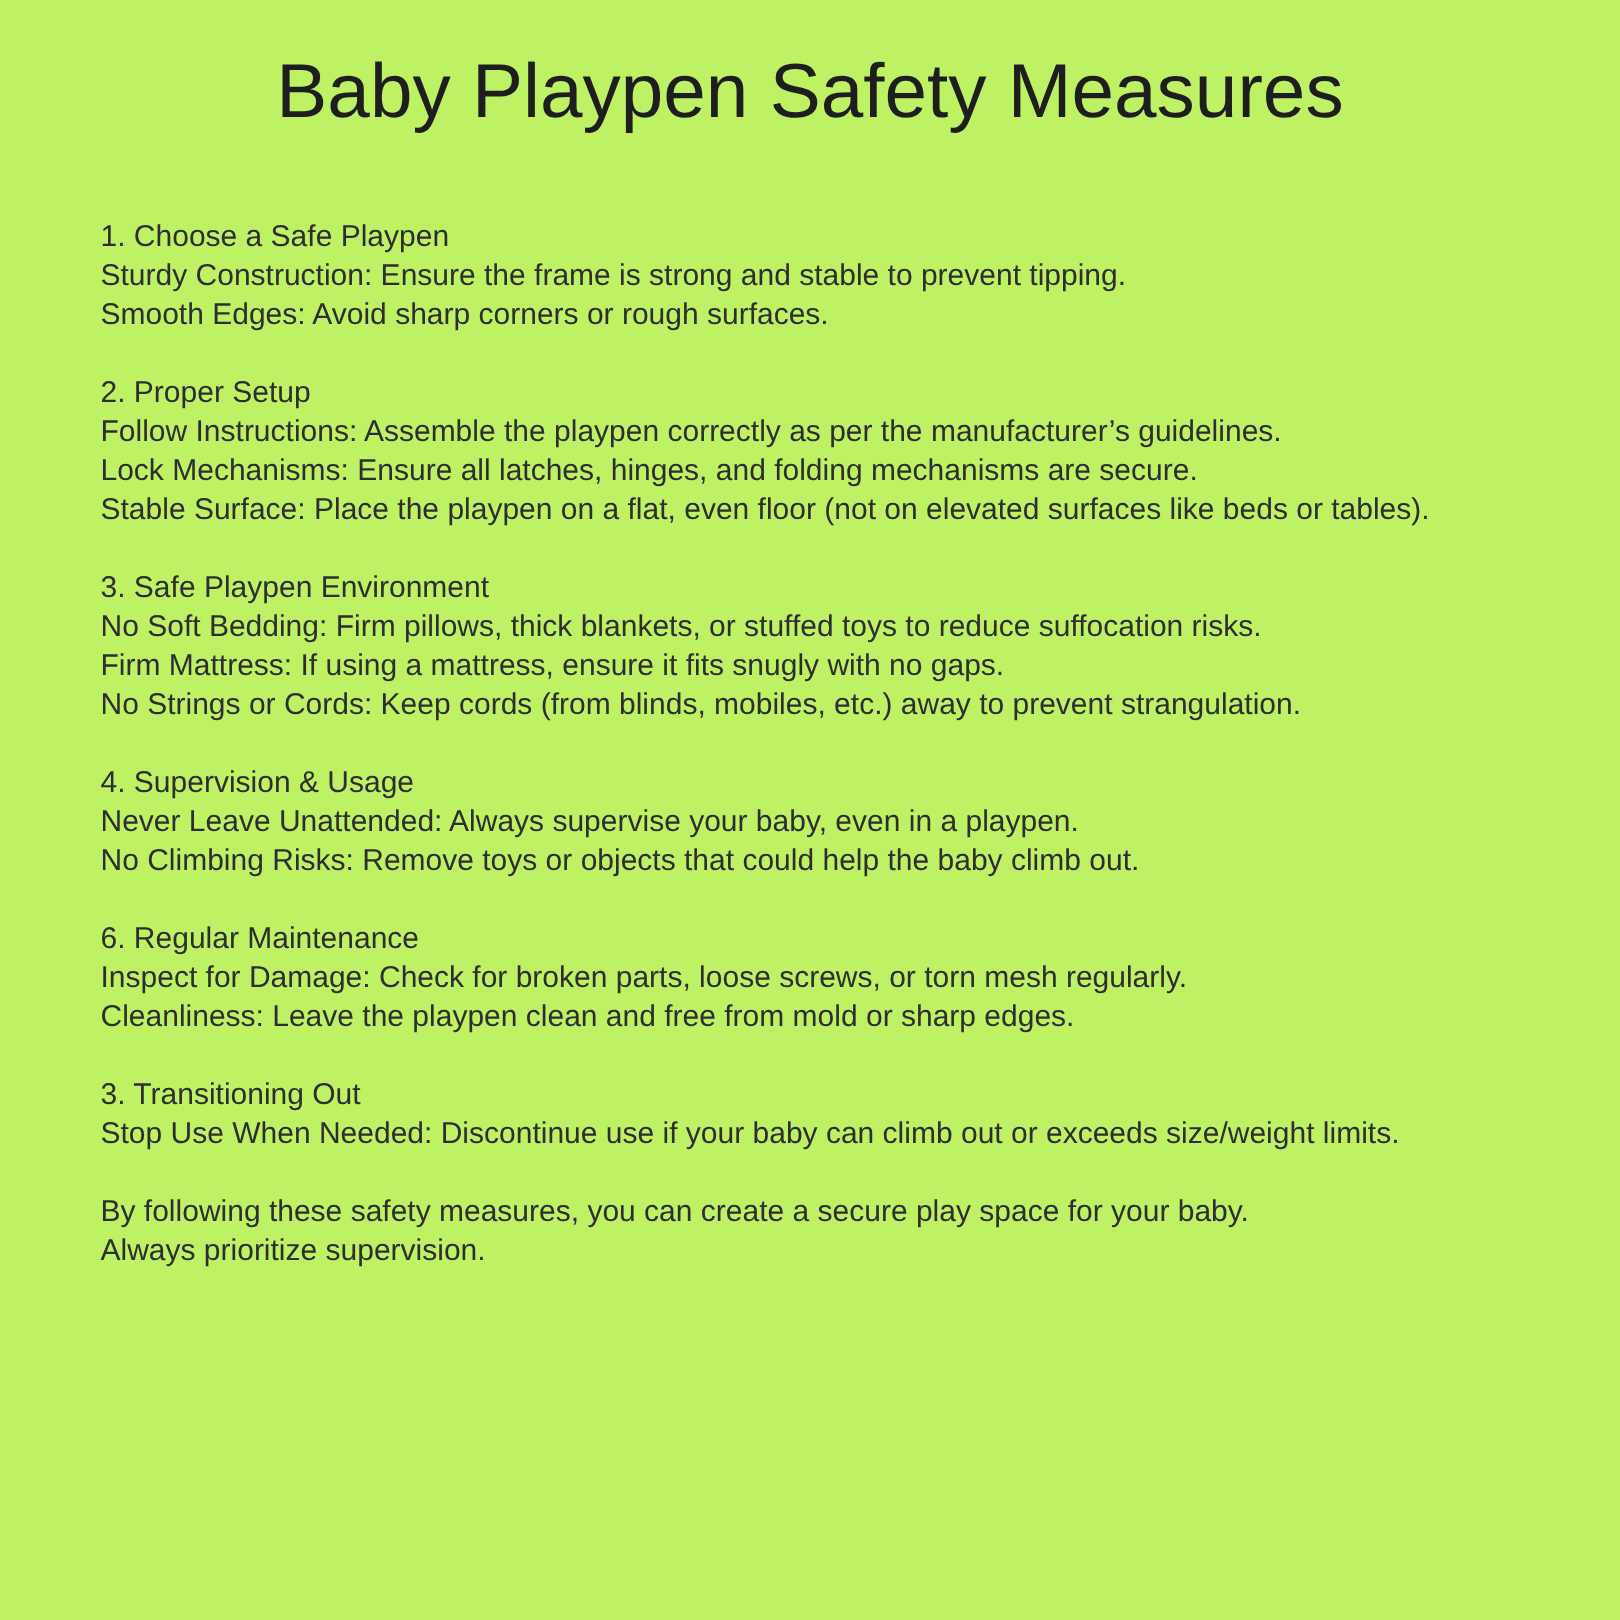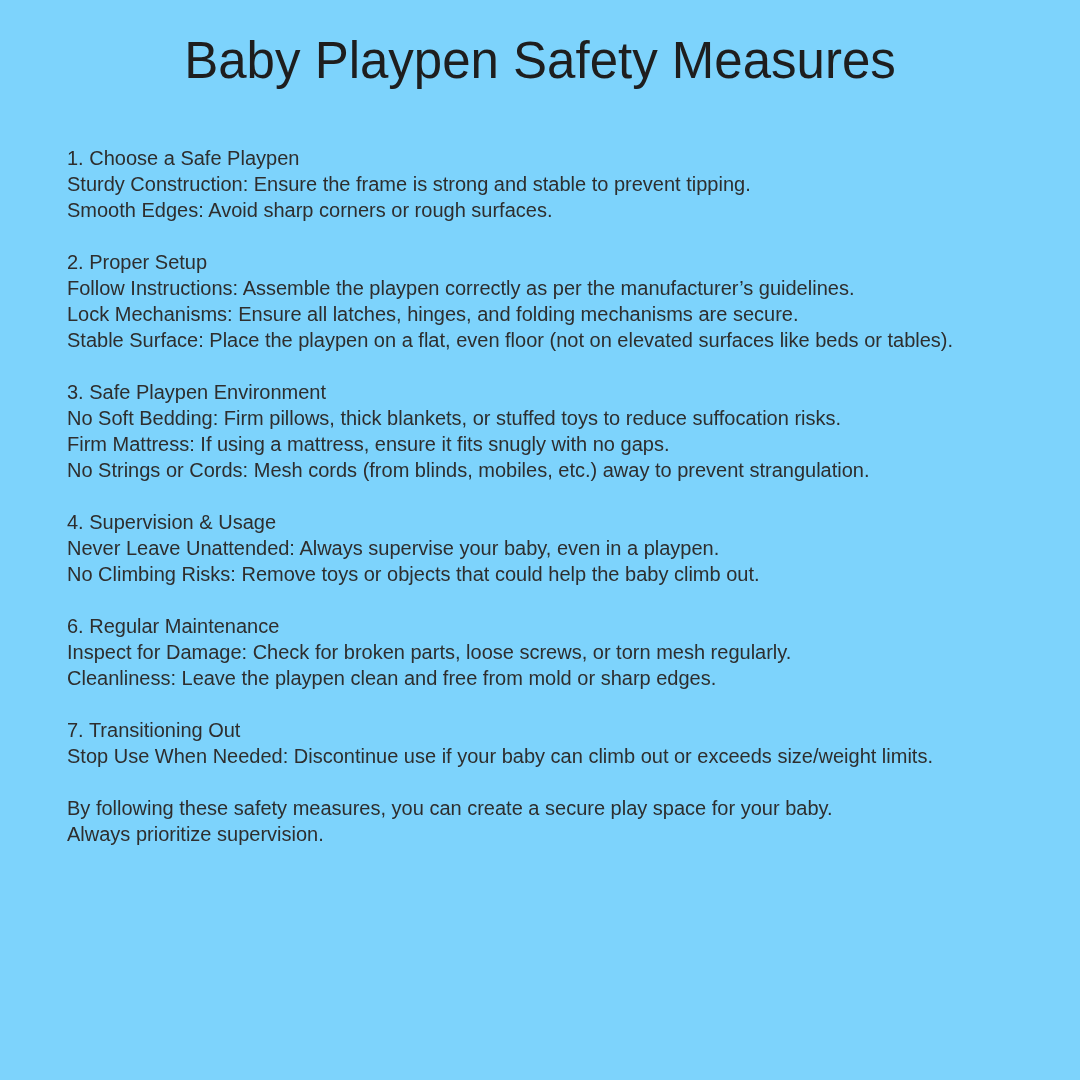--- a/index.html
+++ b/index.html
@@ -5,21 +5,21 @@
   html, body {
     margin: 0;
     padding: 0;
     background: #ffffff;
   }
   .page {
     position: relative;
     width: 1080px;
     height: 1080px;
     box-sizing: border-box;
-    background: #7dd3fc;
+    background: #bef264;
     font-family: "Liberation Sans", sans-serif;
     color: #2e2e2e;
     padding: 30px 50px 0 67px;
     overflow: hidden;
   }
   .title {
     margin: 0 -50px 53px -67px;  
     font-size: 51px;
     line-height: 62px;
     font-weight: 400;
@@ -57,34 +57,34 @@
         <div class="para">
           <div class="line">2. Proper Setup</div>
           <div class="line">Follow Instructions: Assemble the playpen correctly as per the manufacturer’s guidelines.</div>
           <div class="line">Lock Mechanisms: Ensure all latches, hinges, and folding mechanisms are secure.</div>
           <div class="line">Stable Surface: Place the playpen on a flat, even floor (not on elevated surfaces like beds or tables).</div>
         </div>
         <div class="para">
           <div class="line">3. Safe Playpen Environment</div>
           <div class="line">No Soft Bedding: Firm pillows, thick blankets, or stuffed toys to reduce suffocation risks.</div>
           <div class="line">Firm Mattress: If using a mattress, ensure it fits snugly with no gaps.</div>
-          <div class="line">No Strings or Cords: Mesh cords (from blinds, mobiles, etc.) away to prevent strangulation.</div>
+          <div class="line">No Strings or Cords: Keep cords (from blinds, mobiles, etc.) away to prevent strangulation.</div>
         </div>
         <div class="para">
           <div class="line">4. Supervision &amp; Usage</div>
           <div class="line">Never Leave Unattended: Always supervise your baby, even in a playpen.</div>
           <div class="line">No Climbing Risks: Remove toys or objects that could help the baby climb out.</div>
         </div>
         <div class="para">
           <div class="line">6. Regular Maintenance</div>
           <div class="line">Inspect for Damage: Check for broken parts, loose screws, or torn mesh regularly.</div>
           <div class="line">Cleanliness: Leave the playpen clean and free from mold or sharp edges.</div>
         </div>
         <div class="para">
-          <div class="line">7. Transitioning Out</div>
+          <div class="line">3. Transitioning Out</div>
           <div class="line">Stop Use When Needed: Discontinue use if your baby can climb out or exceeds size/weight limits.</div>
         </div>
       </div>
     <div class="para" id="outro">
         <div class="line">By following these safety measures, you can create a secure play space for your baby.</div>
         <div class="line">Always prioritize supervision.</div>
       </div>
   </div>
 </div>
 

